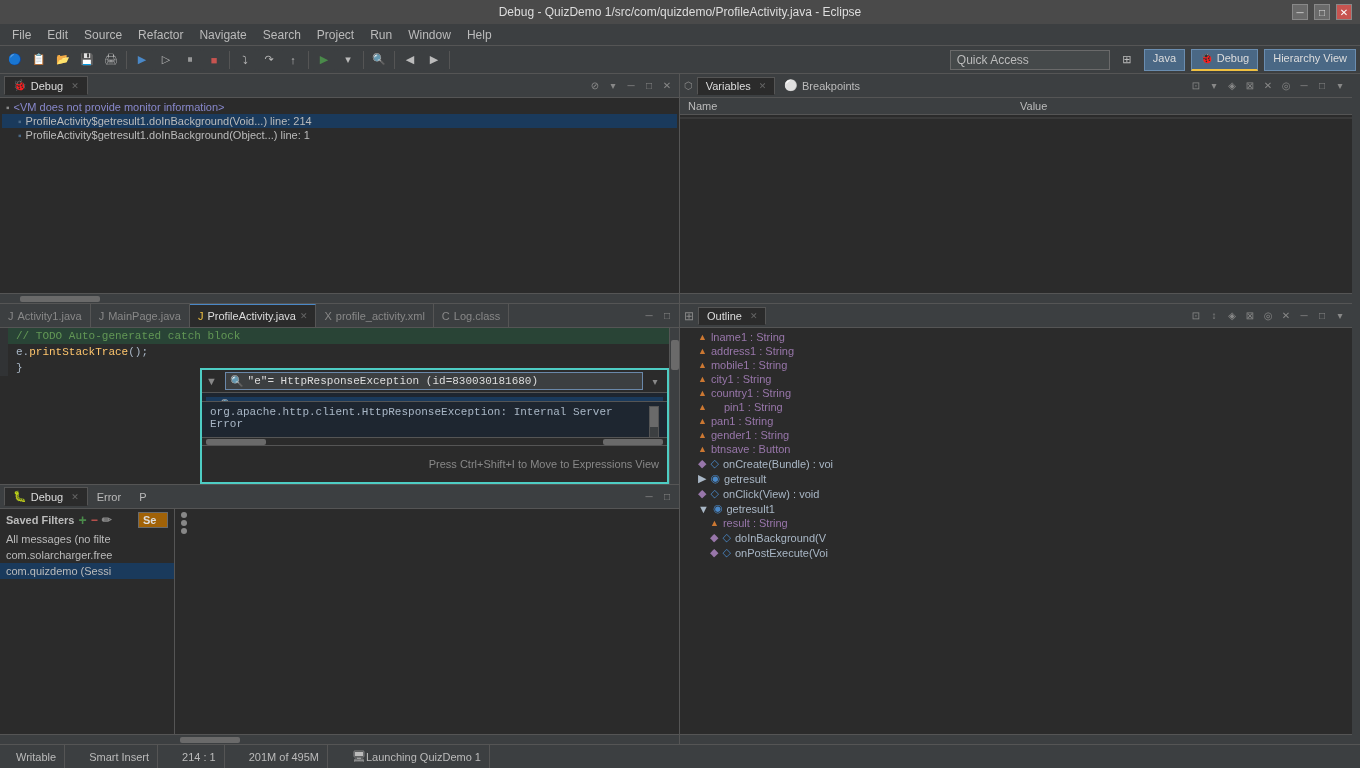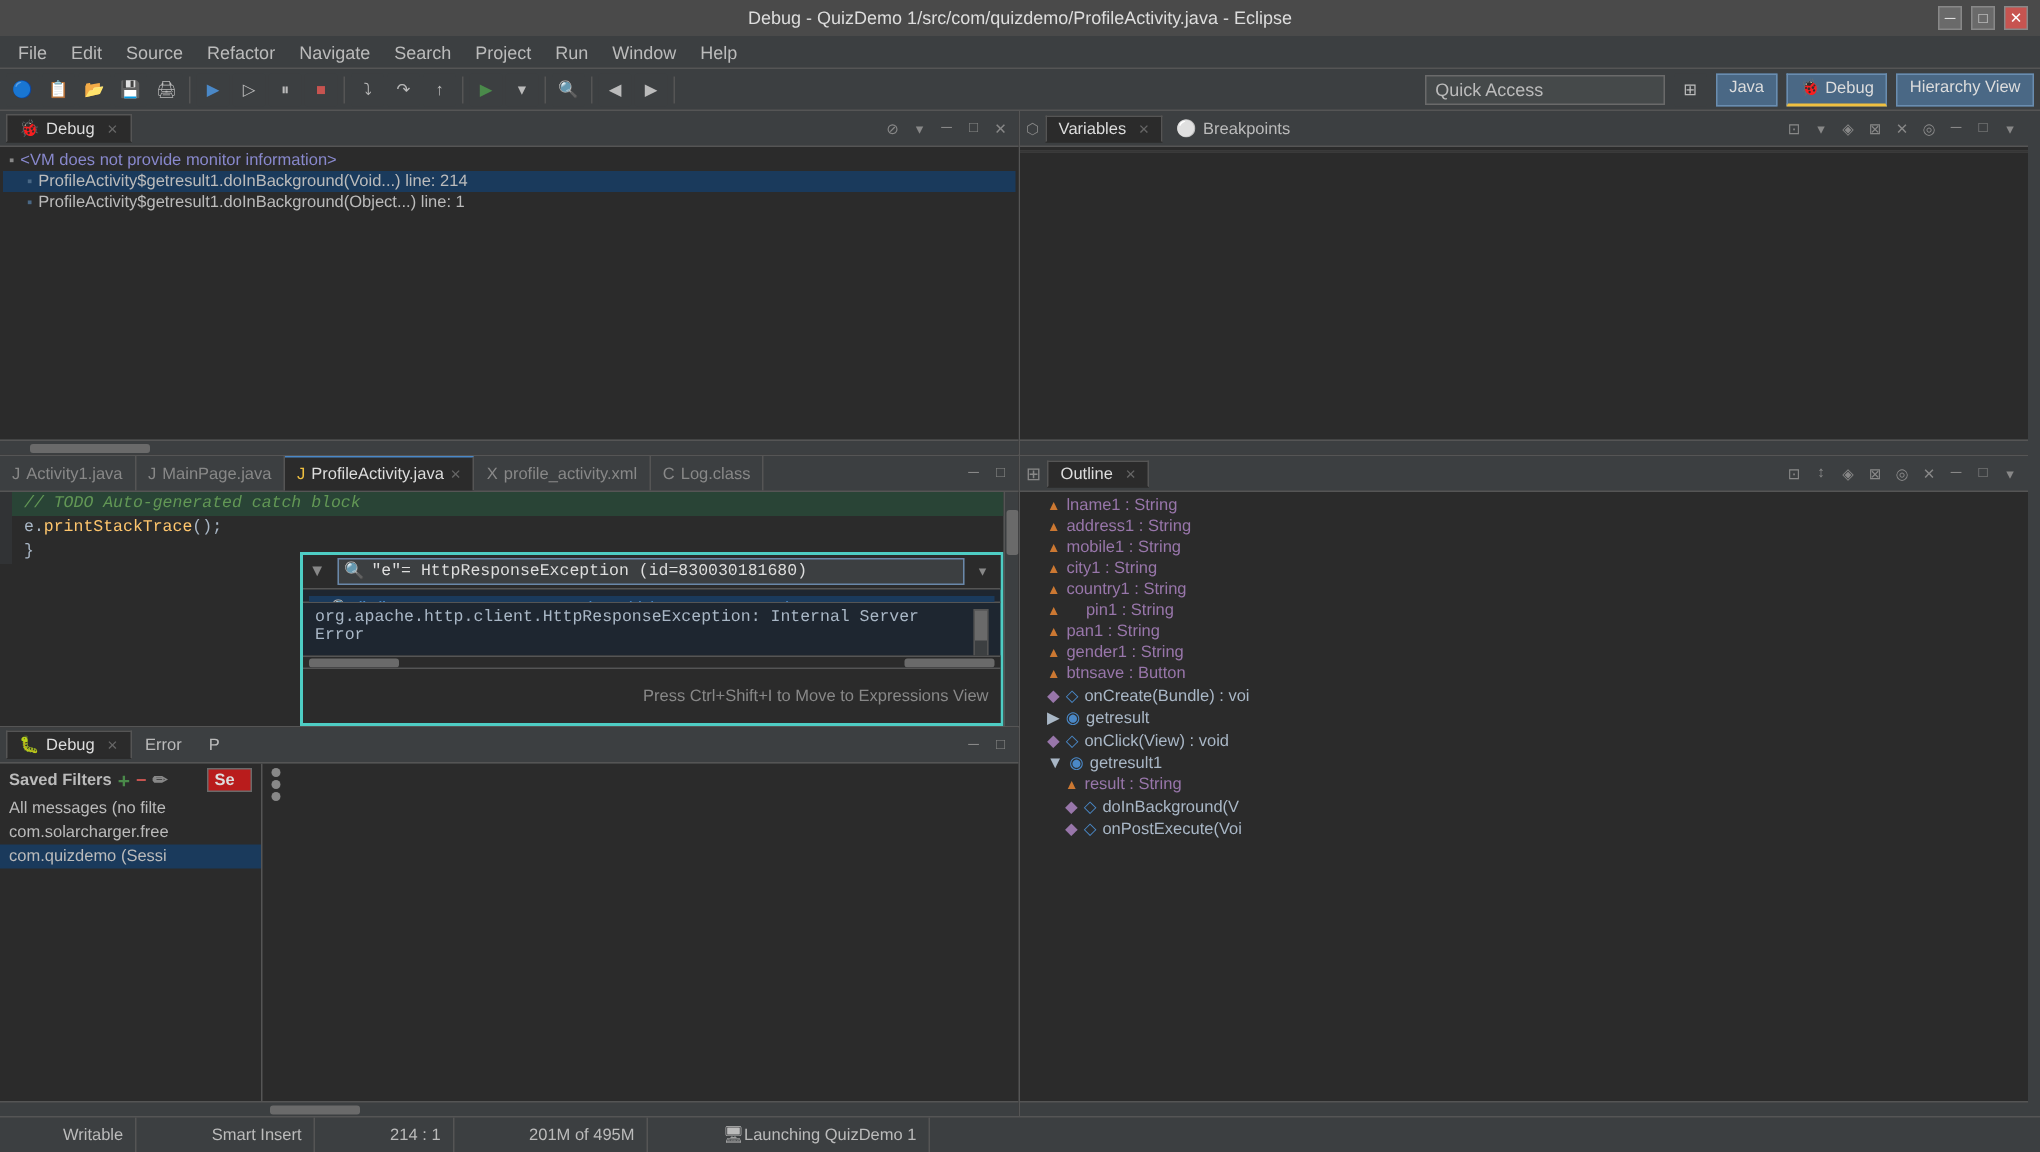--- a/index.html
+++ b/index.html
@@ -300,37 +300,37 @@
     .logcat-item { padding: 1px 4px; display: flex; align-items: center; gap: 4px; }
     .logcat-item .dot { width: 6px; height: 6px; border-radius: 50%; background: #888; display: inline-block; }
     .logcat-filters {
       display: flex; flex-direction: column;
       width: 175px; border-right: 1px solid #555;
       font-size: 11px; color: #bbb; overflow: auto;
     }
     .logcat-filter-header { padding: 3px 6px; font-weight: bold; display: flex; align-items: center; gap: 4px; }
     .logcat-filter-item { padding: 2px 6px; cursor: pointer; }
     .logcat-filter-item.selected { background: #1a3a5c; }
-    .logcat-search { background: #b91c1c; border: 1px solid #6a6a6a; color: #ddd; font-size: 11px; padding: 1px 4px; width: 30px; height: 16px; margin-left: auto; }
+    .logcat-search { background: #a16207; border: 1px solid #6a6a6a; color: #ddd; font-size: 11px; padding: 1px 4px; width: 30px; height: 16px; margin-left: auto; }
     .logcat-body { display: flex; flex: 1; overflow: hidden; }
     .logcat-main { flex: 1; overflow: auto; }
 
     
     .status-bar {
       background: #3c3f41;
       height: 24px;
       display: flex;
       align-items: center;
       padding: 0 8px;
       border-top: 1px solid #555;
       font-size: 11px;
       color: #bbb;
       gap: 16px;
     }
-    .status-item { padding: 0 8px; border-right: 1px solid #555; height: 100%; display: flex; align-items: center; margin-left: 26px; }
+    .status-item { padding: 0 8px; border-right: 1px solid #555; height: 100%; display: flex; align-items: center; }
   </style>
 </head>
 <body>
 
 <div class="title-bar">
   <span>Debug - QuizDemo 1/src/com/quizdemo/ProfileActivity.java - Eclipse</span>
   <div class="title-bar-controls">
     <div class="title-bar-btn">─</div>
     <div class="title-bar-btn">□</div>
     <div class="title-bar-btn" style="background:#c75450; color:white;">✕</div>
@@ -453,21 +453,21 @@
           <div class="panel-icon-btn">□</div>
         </div>
       </div>
 
       <div class="editor-content">
         <div style="display:flex; flex-direction:column; flex:1; overflow:hidden; position:relative;">
 
           <div style="display:flex; background:#294436;">
             <div style="width:8px; background:#313335;"></div>
             <div style="padding: 2px 8px; font-family:'Courier New',monospace; font-size:11px;">
-              <span style="color:#629755; font-style:italic;">// TODO Auto-generated catch block</span>
+              <span style="color:#629755; ">// TODO Auto-generated catch block</span>
             </div>
           </div>
           <div style="display:flex;">
             <div style="width:8px; background:#313335;"></div>
             <div style="padding: 2px 8px; font-family:'Courier New',monospace; font-size:11px;">
               <span style="color:#a9b7c6;">e.<span style="color:#ffc66d;">printStackTrace</span>();</span>
             </div>
           </div>
           <div style="display:flex;">
             <div style="width:8px; background:#313335;"></div>
@@ -599,20 +599,28 @@
           <div class="panel-icon-btn">▾</div>
           <div class="panel-icon-btn">◈</div>
           <div class="panel-icon-btn">⊠</div>
           <div class="panel-icon-btn">✕</div>
           <div class="panel-icon-btn">◎</div>
           <div class="panel-icon-btn">─</div>
           <div class="panel-icon-btn">□</div>
           <div class="panel-icon-btn">▾</div>
         </div>
       </div>
+      <div class="vars-header">
+        <div class="vars-col">
+          <span>Name</span>
+        </div>
+        <div class="vars-col">
+          <span>Value</span>
+        </div>
+      </div>
       <div class="vars-table">
         <div class="vars-row">
         </div>
         <div style="display:flex; border-top:1px solid #3a3a3a;">
           <div style="flex:1; height:10px;"></div>
         </div>
       </div>
 
       <div style="height:10px; background:#3c3f41; border-top:1px solid #555;"></div>
     </div>

